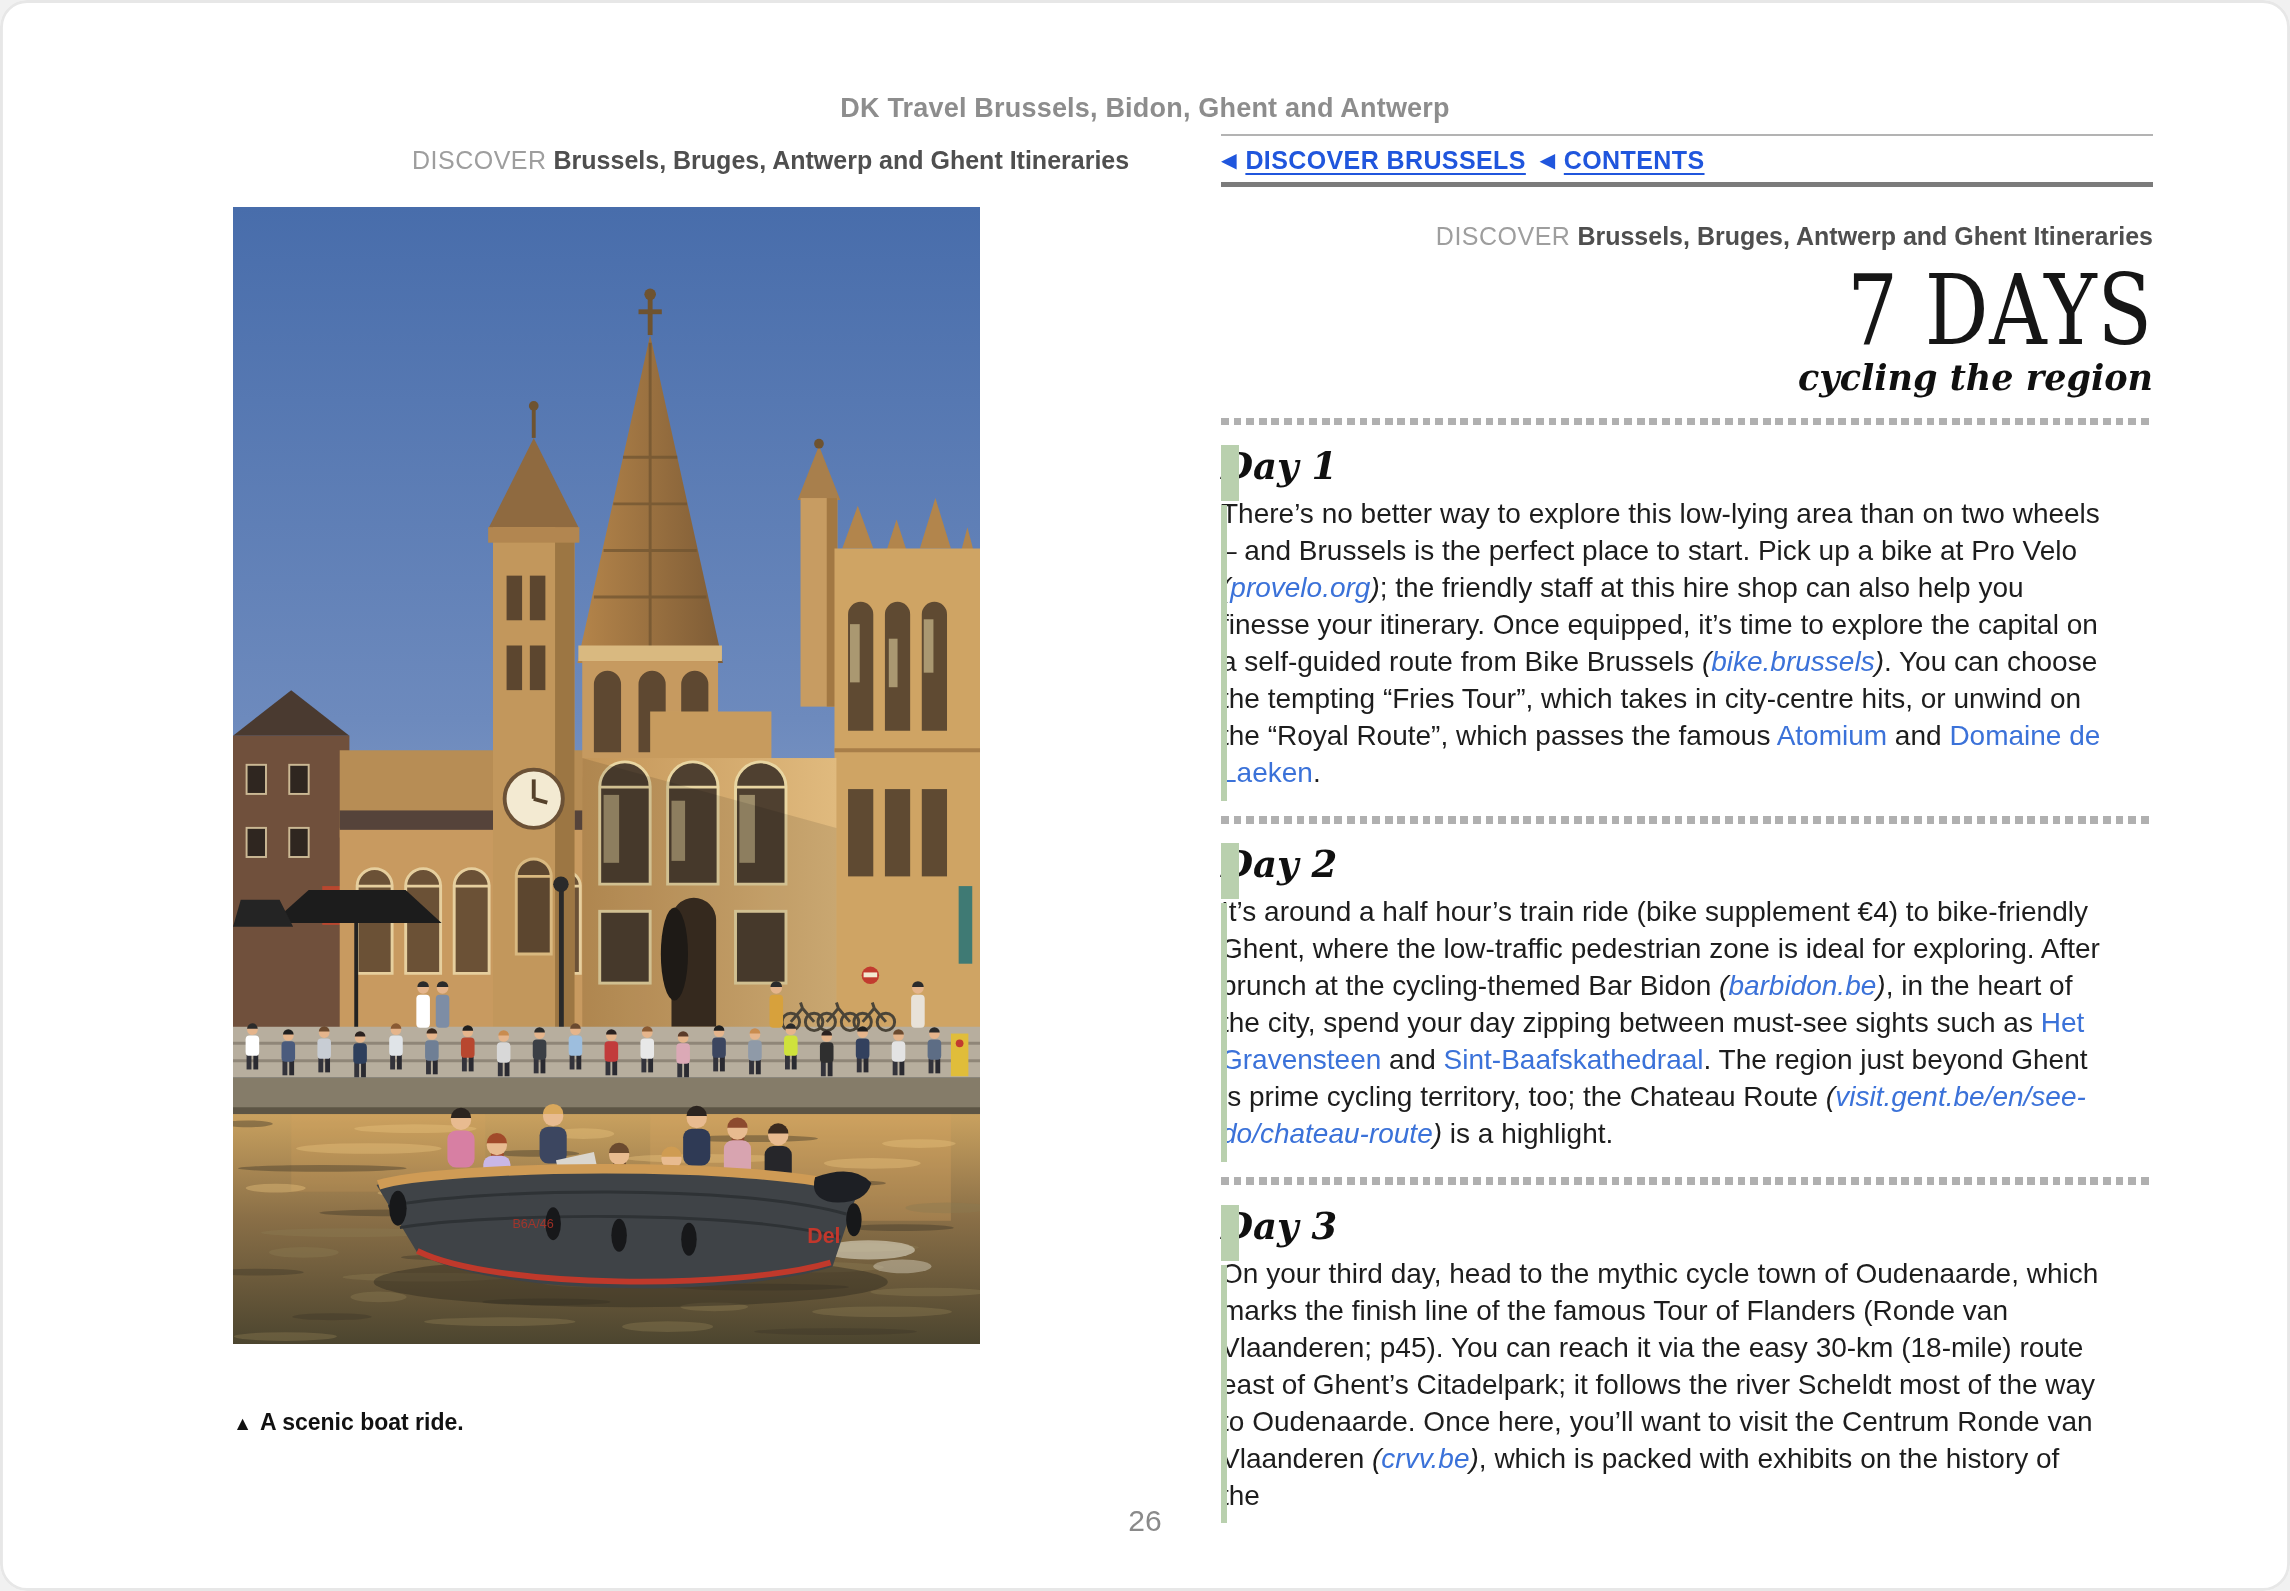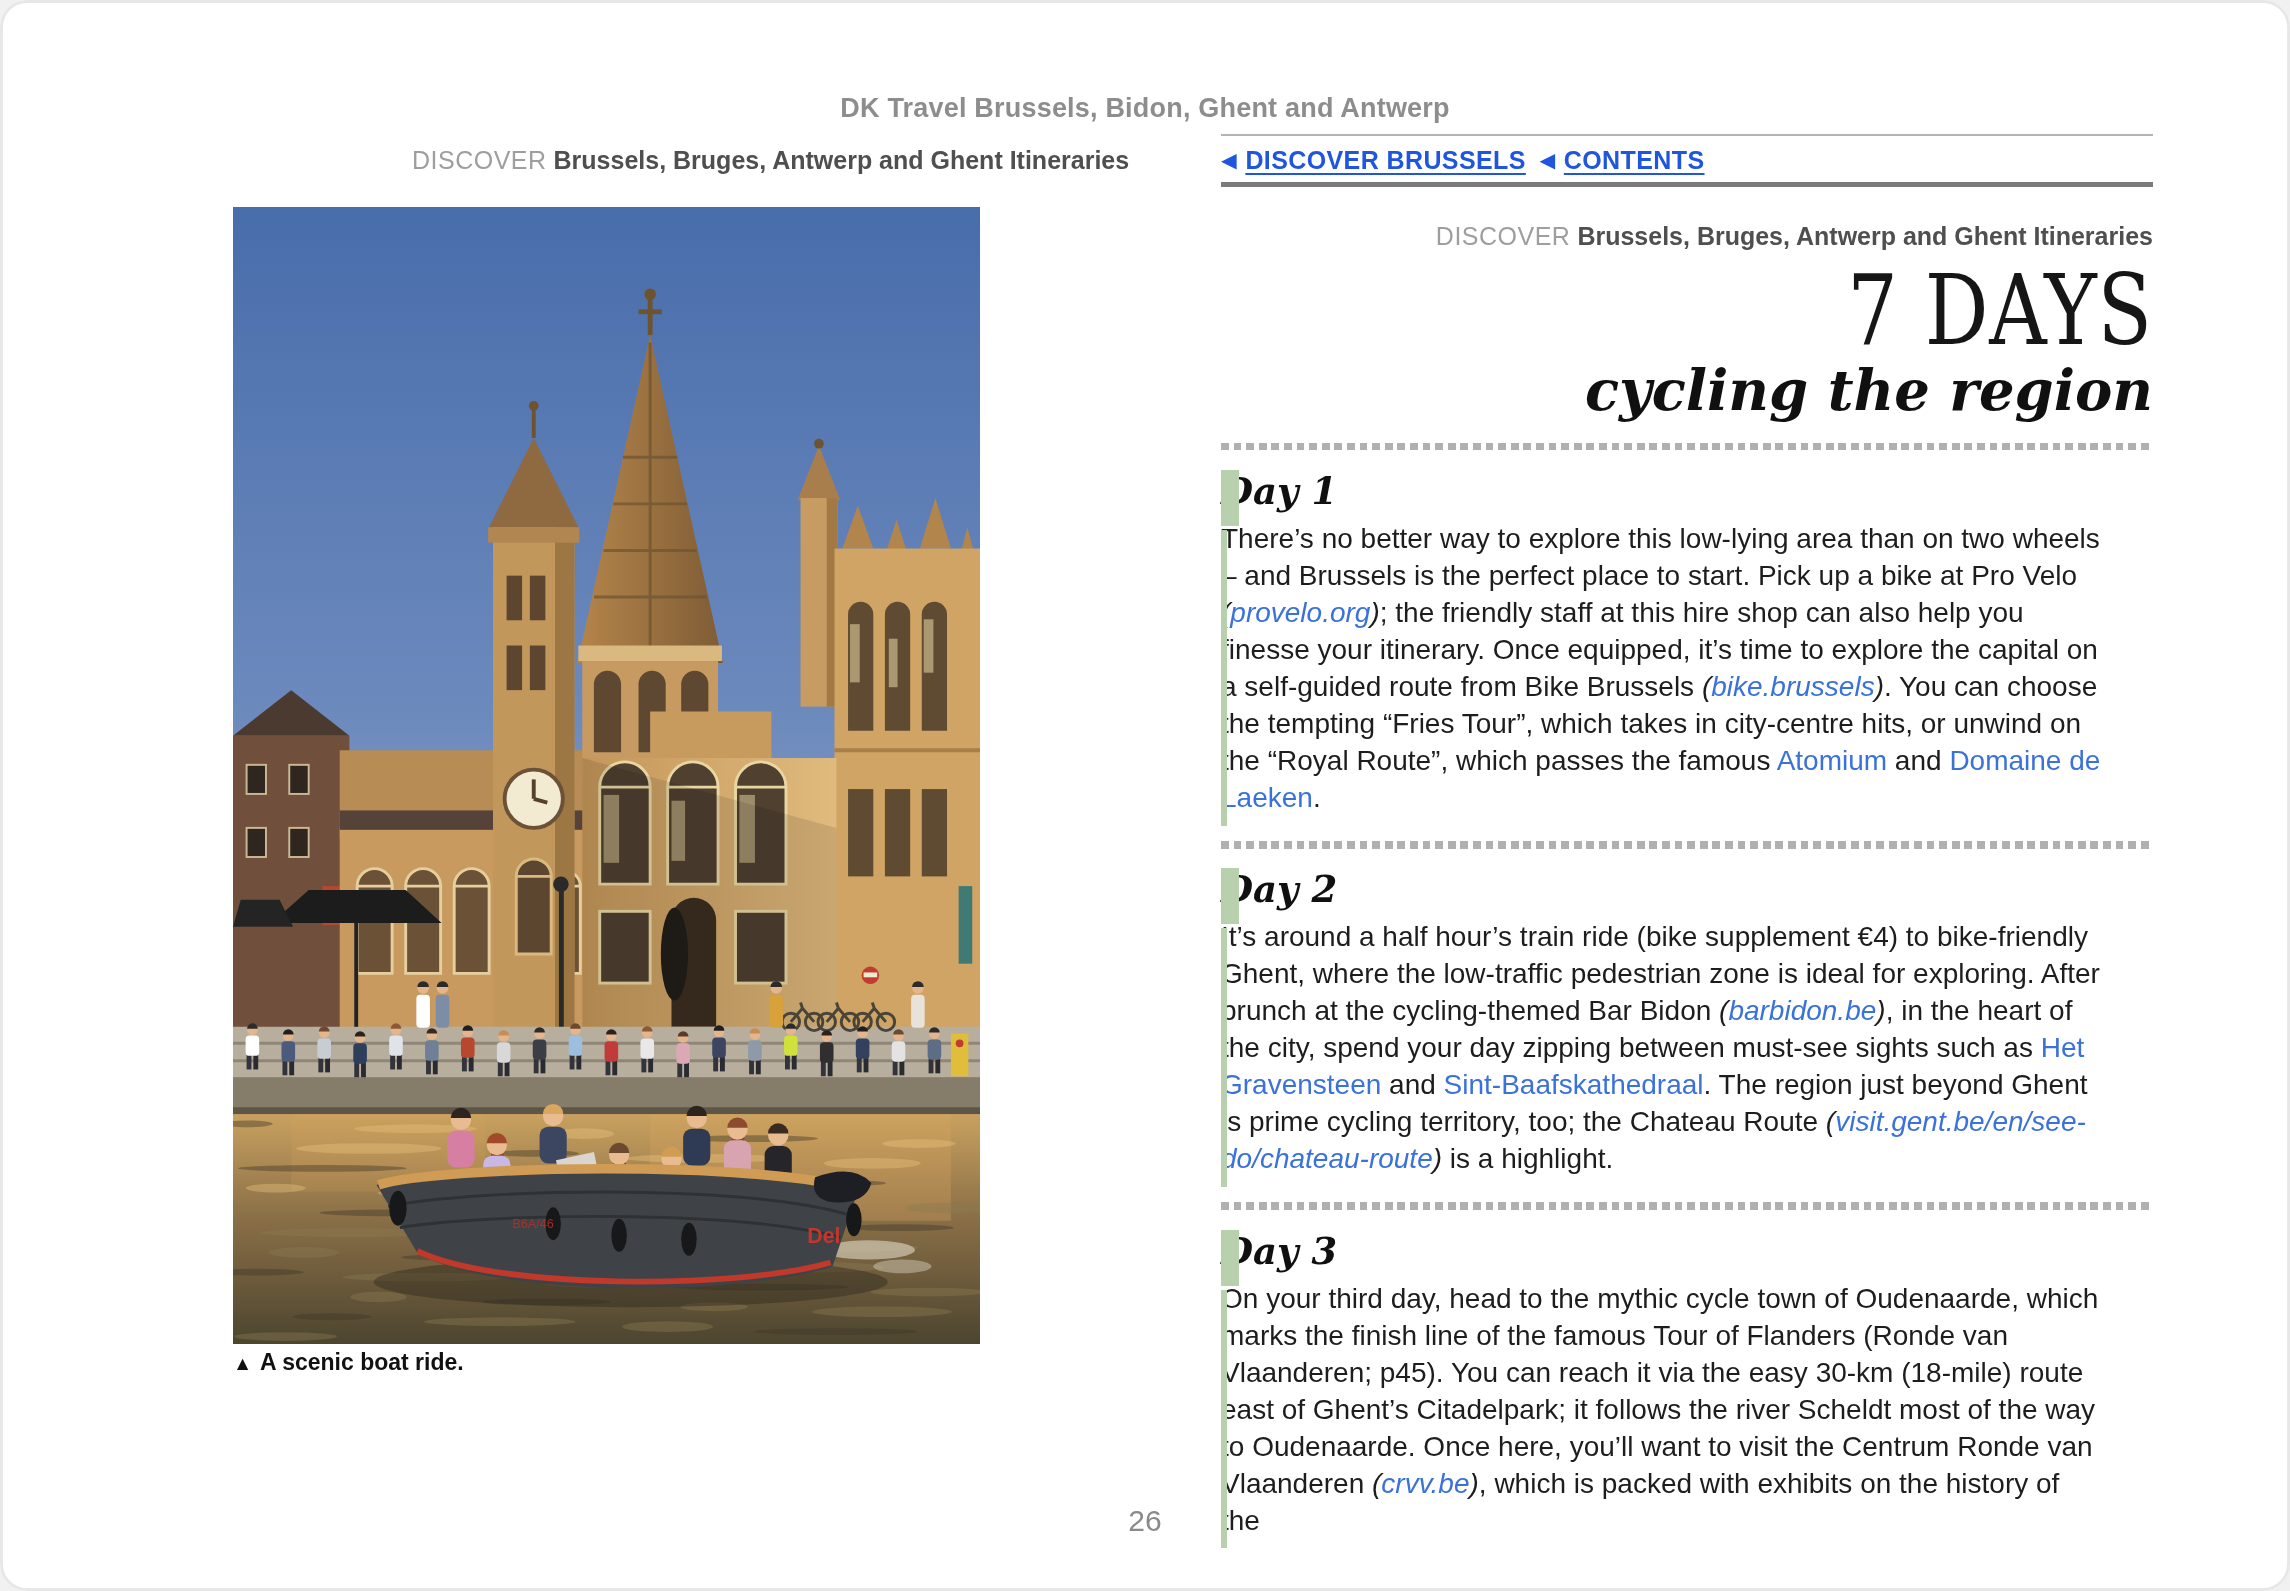--- a/index.html
+++ b/index.html
@@ -23,39 +23,39 @@
   .nav-group{display:flex;align-items:center;gap:8.7px;}
   .nav-tri{color:#2056dd;font-size:20.4px;line-height:1;}
   .nav-link{color:#2056dd;font-weight:700;font-size:25px;letter-spacing:0.4px;
             text-decoration:underline;text-underline-offset:3.9px;cursor:pointer;}
   .right-sub{margin-top:35px;text-align:right;font-size:25px;}
   .big-title{margin-top:13.6px;text-align:right;line-height:.95;}
   .big-title span{display:inline-block;font-family:"DejaVu Serif",serif;font-weight:400;
             font-size:97px;color:#161616;transform:scaleX(.82);transform-origin:100% 50%;
             letter-spacing:1px;}
   .subtitle{margin-top:0;text-align:right;font-family:"DejaVu Serif",serif;
-            font-style:italic;font-weight:700;font-size:56px;color:#101010;}
+            font-style:italic;font-weight:700;font-size:35px;color:#101010;}
   .dotted{height:7.8px;margin-top:19.4px;
           background-image:repeating-linear-gradient(90deg,#b0b0b0 0 7.8px,transparent 7.8px 12.6px);}
   .dotted.mid{margin-top:11.6px;}
 
   .day{position:relative;margin-top:15.5px;padding-bottom:13.6px;}
   .day-tab{position:absolute;left:0;top:3.9px;width:18.4px;height:56px;background:#b9d0ae;}
   .day-rail{position:absolute;left:0;top:64px;bottom:3.9px;width:5.8px;background:#b9d0ae;}
   .day-label{font-family:"DejaVu Serif",serif;font-style:italic;font-weight:700;
              font-size:37px;color:#101010;height:54px;line-height:50px;}
   .day-para{width:885px;font-size:28px;line-height:37px;color:#1d1d1d;}
   .day-para .i{font-style:italic;}
   .day-para .l{color:#3b72d9;cursor:pointer;}
   .day-para .li{color:#3b72d9;font-style:italic;cursor:pointer;}
 
   
   .photo{position:absolute;left:233px;top:207px;width:748px;height:1137px;overflow:hidden;}
   .photo svg{display:block;}
-  .caption{position:absolute;left:233px;top:1349px;font-size:23px;font-weight:700;color:#111;}
+  .caption{position:absolute;left:233px;top:1409px;font-size:23px;font-weight:700;color:#111;}
   .caption .tri{font-size:19.4px;margin-right:7.8px;}
 
   .pagenum{position:absolute;top:1504px;left:0;width:100%;text-align:center;
            font-size:30px;color:#8a8a8a;}
 </style>
 </head>
 <body>
 
 <div class="stage">
  <div class="page">

